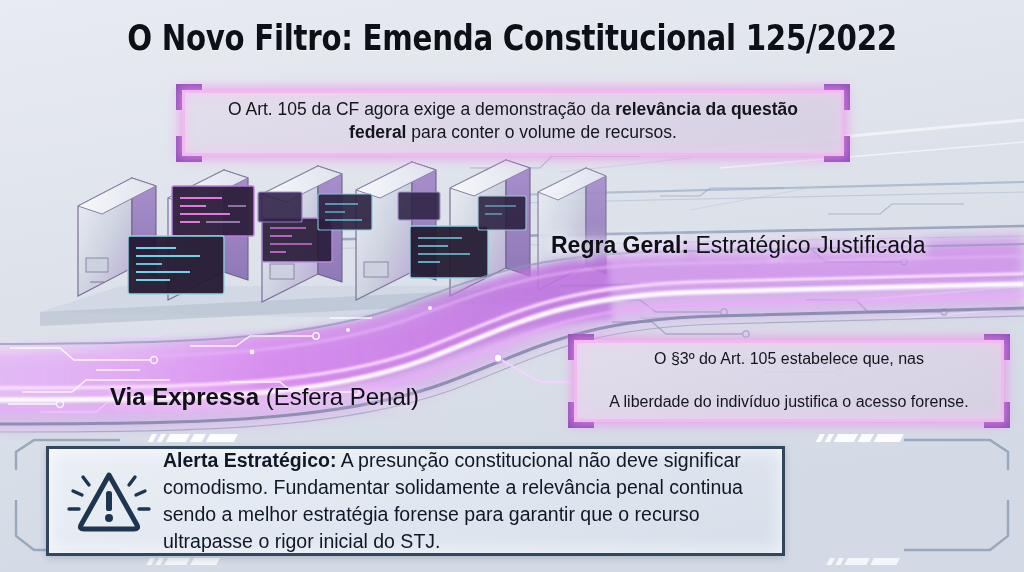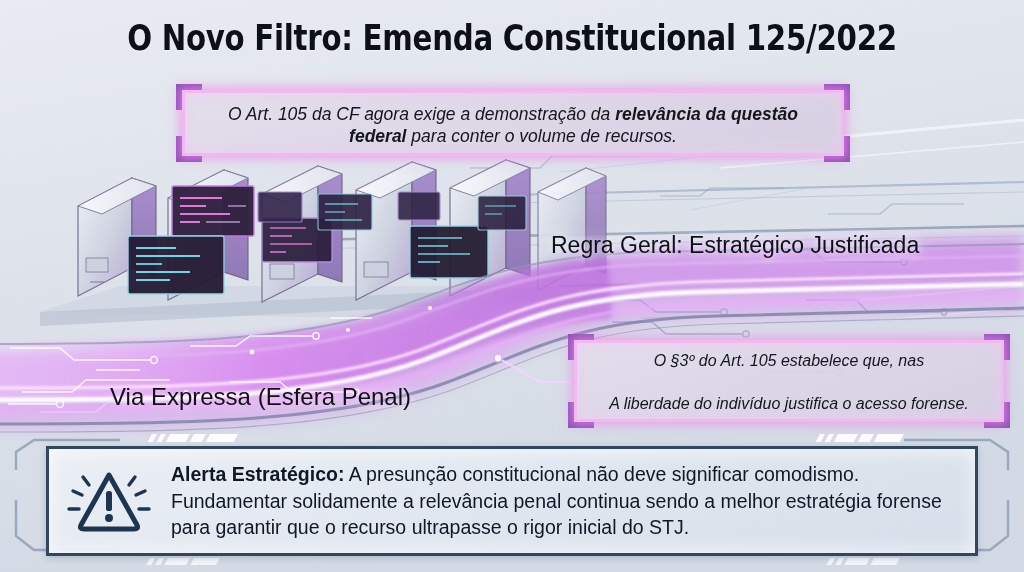--- a/index.html
+++ b/index.html
@@ -55,73 +55,72 @@
   .callout .brk.br { bottom: 0; right: 0; border-left: none; border-top: none; }
 
   .callout .inner {
     position: relative;
     height: 100%;
     border: 3px solid #f2b8ef;
     background: linear-gradient(160deg, rgba(226,221,235,0.93), rgba(214,206,226,0.93));
     box-shadow: 0 0 10px 3px rgba(236,140,235,0.70),
                 inset 0 0 12px 2px rgba(246,196,246,0.55);
     display: flex;
-    align-items: flex-end;
+    align-items: flex-start;
     justify-content: center;
     text-align: center;
     padding: 5px 14px;
-    font-style: italic;
   }
   .callout p {
     font-size: 17.5px;
     line-height: 1.30;
     color: #14161c;
     font-family: "Liberation Sans", sans-serif;
   }
   .callout b { font-weight: 700; }
 
   #callout-top  { top: 84px; left: 176px; width: 674px; height: 78px; }
   #callout-top .inner p { font-size: 17.5px; }
 
   #callout-penal { top: 334px; left: 568px; width: 442px; height: 94px; }
-  #callout-penal .inner p { font-size: 16px; line-height: 1.34; margin-top: 32px; }
+  #callout-penal .inner p { font-size: 16px; line-height: 1.34; }
 
   
   .maplabel {
     position: absolute;
     white-space: nowrap;
     color: #0e1015;
     font-size: 23px;
     font-family: "Liberation Sans", sans-serif;
   }
-  .maplabel b { font-weight: 400; }
+  .maplabel b { font-weight: 700; }
 
   #label-regra {
     top: 232px; left: 551px;
     text-shadow: 0 0 9px rgba(245,248,255,0.95), 0 0 18px rgba(245,248,255,0.8);
   }
   #label-via {
     top: 355px; left: 110px;
     font-size: 24px;
     text-shadow: 0 0 10px rgba(255,226,255,0.85), 0 0 20px rgba(255,200,255,0.6);
     margin-top: 28px;
   }
 
   
   #alert {
     position: absolute;
     left: 46px; top: 446px;
-    width: 932px; height: 110px;
+    width: 739px; height: 110px;
     border: 3px solid #32475e;
     background: linear-gradient(160deg, rgba(236,240,246,0.92), rgba(214,223,234,0.92));
     box-shadow: inset 0 0 18px rgba(255,255,255,0.8),
                 0 2px 7px rgba(40,60,85,0.22);
     display: flex;
     align-items: center;
-    gap: 16px;
+    gap: 8px;
     padding: 8px 18px 8px 14px;
   }
   #alert::before, #alert::after {
     content: "";
     position: absolute;
     width: 22px; height: 22px;
     border: 3px solid #32475e;
   }
   #alert::before { top: -3px; left: -3px; border-right: none; border-bottom: none;
                    transform: none; }

